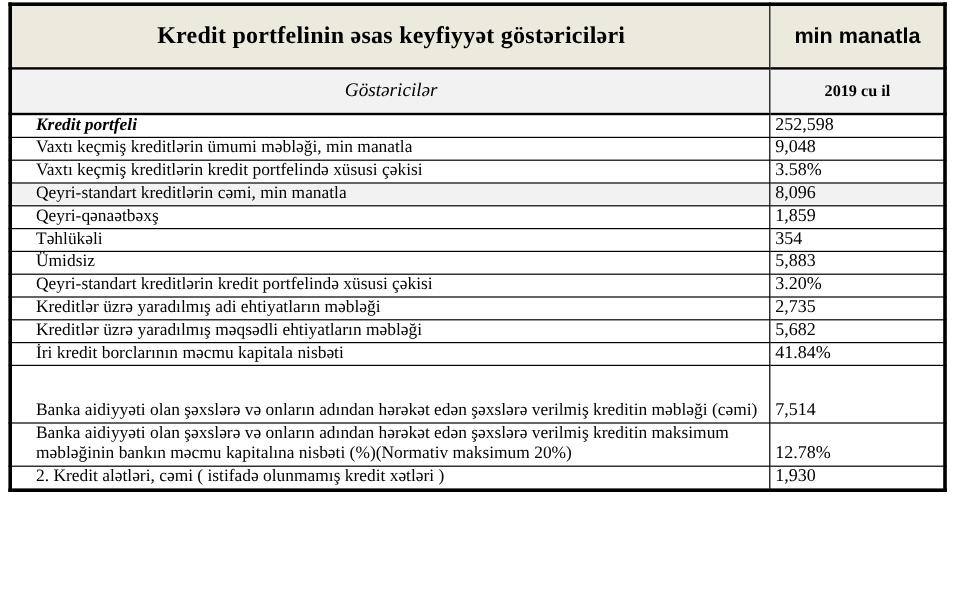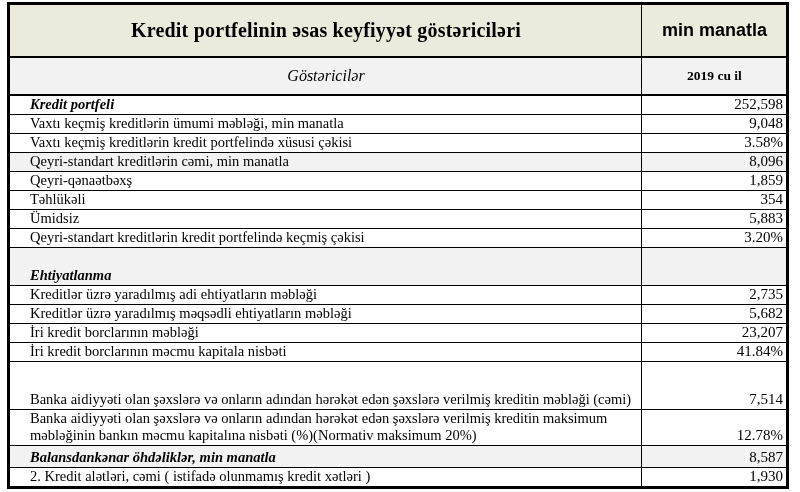--- a/index.html
+++ b/index.html
@@ -54,21 +54,21 @@
     background:var(--subheader-bg);
     border-bottom:2px solid var(--border);
     height:35px;
     text-align:center;
   }
   td.sub-label{font-weight:normal;font-style:italic;font-size:16px;}
   td.sub-year{font-weight:bold;font-size:13.5px;}
 
   
   td.lbl{text-align:left;height:17px;padding-left:20px;}
-  td.val{text-align:right;height:17px;font-size:15px;}
+  td.val{height:17px;font-size:15px;}
   tr.section td.lbl{font-weight:bold;font-style:italic;}
   tr.gray td{background:var(--row-gray-bg);margin-top:24px;}
   tr.tall-40 td{height:36px;vertical-align:bottom;}
   tr.tall-47 td{height:46px;vertical-align:bottom;}
   tr.tall-36 td{height:34px;vertical-align:bottom;}
   tr.tall-21 td{height:20px;vertical-align:bottom;}
 </style>
 </head>
 <body>
 
@@ -111,54 +111,42 @@
       </tr>
       <tr>
         <td class="lbl">Təhlükəli</td>
         <td class="val">354</td>
       </tr>
       <tr>
         <td class="lbl">Ümidsiz</td>
         <td class="val">5,883</td>
       </tr>
       <tr>
-        <td class="lbl">Qeyri-standart kreditlərin kredit portfelində keçmiş çəkisi</td>
+        <td class="lbl">Qeyri-standart kreditlərin kredit portfelində xüsusi çəkisi</td>
         <td class="val">3.20%</td>
-      </tr>
-      <tr class="section gray tall-40">
-        <td class="lbl">Ehtiyatlanma</td>
-        <td class="val"></td>
       </tr>
       <tr>
         <td class="lbl">Kreditlər üzrə yaradılmış adi ehtiyatların məbləği</td>
         <td class="val">2,735</td>
       </tr>
       <tr>
         <td class="lbl">Kreditlər üzrə yaradılmış məqsədli ehtiyatların məbləği</td>
         <td class="val">5,682</td>
-      </tr>
-      <tr>
-        <td class="lbl">İri kredit borclarının məbləği</td>
-        <td class="val">23,207</td>
       </tr>
       <tr>
         <td class="lbl">İri kredit borclarının məcmu kapitala nisbəti</td>
         <td class="val">41.84%</td>
       </tr>
       <tr class="tall-47">
         <td class="lbl">Banka aidiyyəti olan şəxslərə və onların adından hərəkət edən şəxslərə verilmiş kreditin  məbləği (cəmi)</td>
         <td class="val">7,514</td>
       </tr>
       <tr class="tall-36">
         <td class="lbl">Banka aidiyyəti olan şəxslərə və onların adından hərəkət edən şəxslərə verilmiş kreditin maksimum məbləğinin bankın məcmu kapitalına nisbəti (%)(Normativ maksimum 20%)</td>
         <td class="val">12.78%</td>
       </tr>
-      <tr class="section gray tall-21">
-        <td class="lbl">Balansdankənar öhdəliklər, min manatla</td>
-        <td class="val">8,587</td>
-      </tr>
       <tr>
         <td class="lbl">2. Kredit alətləri, cəmi ( istifadə olunmamış kredit xətləri )</td>
         <td class="val">1,930</td>
       </tr>
     </tbody>
   </table>
 </div>
 
 </body></html>

